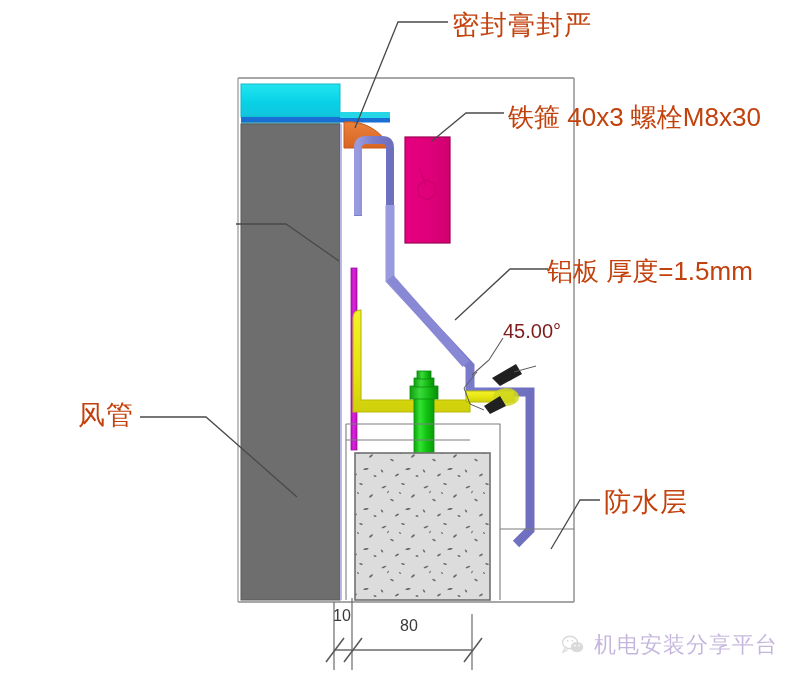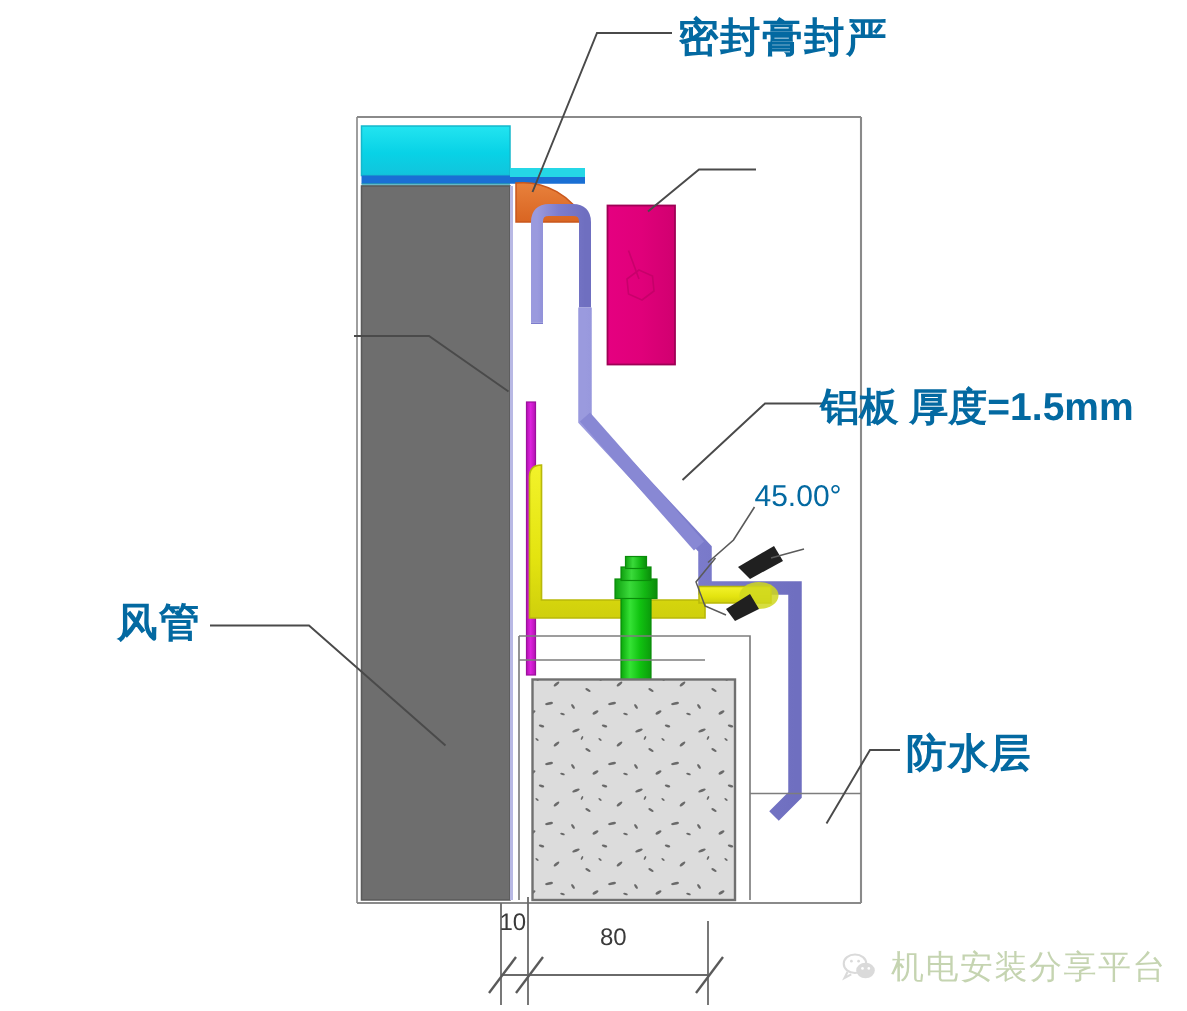--- a/index.html
+++ b/index.html
@@ -24,61 +24,60 @@
   svg#drawing {
     position: absolute;
     left: 0; top: 0;
     width: 791px;
     height: 674px;
     display: block;
   }
   .lbl {
     position: absolute;
     white-space: nowrap;
-    color: #0369a1;
+    color: #c2410c;
     font-family: "Liberation Sans", "DejaVu Sans", sans-serif;
     line-height: 1;
     user-select: none;
-    font-weight: bold;
   }
   .lbl-cn {
     font-size: 27px;
     letter-spacing: 1px;
   }
   .lbl-mix {
     font-size: 26px;
   }
   .dim-num {
     position: absolute;
     font-size: 16px;
     color: #3a3a3a;
     font-family: "Liberation Sans", "DejaVu Sans", sans-serif;
     white-space: nowrap;
   }
   .angle-num {
     position: absolute;
     font-size: 20px;
-    color: #0369a1;
+    color: #7f1d1d;
     font-family: "Liberation Sans", "DejaVu Sans", sans-serif;
     white-space: nowrap;
   }
   #watermark {
     position: absolute;
     left: 560px;
     top: 628px;
     height: 34px;
     display: flex;
     align-items: center;
     gap: 8px;
     opacity: 0.32;
     pointer-events: none;
   }
   #watermark .wm-text {
     font-size: 22px;
-    color: #4d7c0f;
+    color: #4c1d95;
     font-family: "Liberation Sans", "DejaVu Sans", sans-serif;
     letter-spacing: 1px;
     white-space: nowrap;
   }
   #watermark .wm-icon {
     width: 26px;
     height: 26px;
     flex: 0 0 26px;
   }
 </style>
@@ -268,20 +267,21 @@
         <path d="M 326 662 L 344 638"></path>
         <path d="M 344 662 L 362 638"></path>
         <path d="M 464 662 L 482 638"></path>
       </g>
     </g>
 
   </svg>
 
   <div class="lbl lbl-cn" style="left:452px; top:12px;">密封膏封严</div>
 
+  <div class="lbl lbl-mix" style="left:508px; top:104px;">铁箍 40x3  螺栓M8x30</div>
 
 
   <div class="lbl lbl-mix" style="left:547px; top:258px;">铝板  厚度=1.5mm</div>
 
   <div class="lbl lbl-cn" style="left:78px; top:402px;">风管</div>
 
   <div class="lbl lbl-cn" style="left:604px; top:489px;">防水层</div>
 
   <div class="angle-num" style="left:503px; top:320px;">45.00°</div>
 

